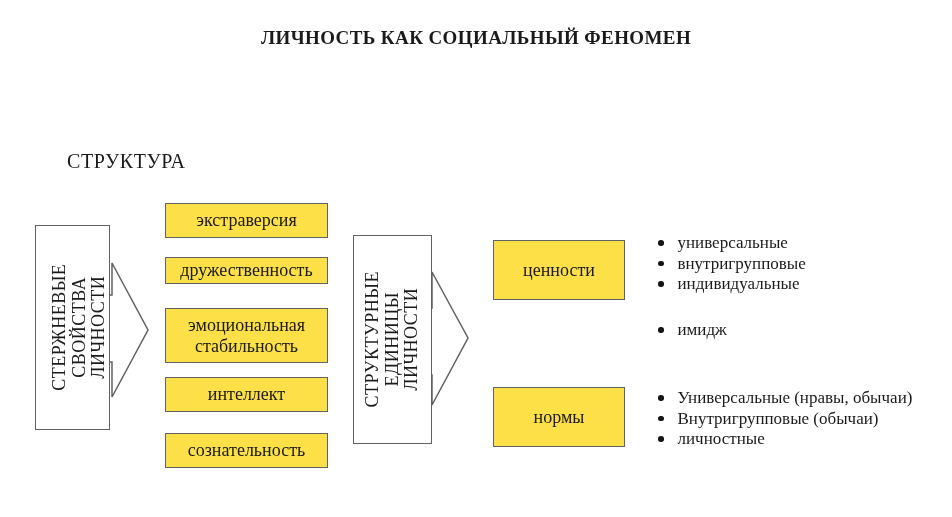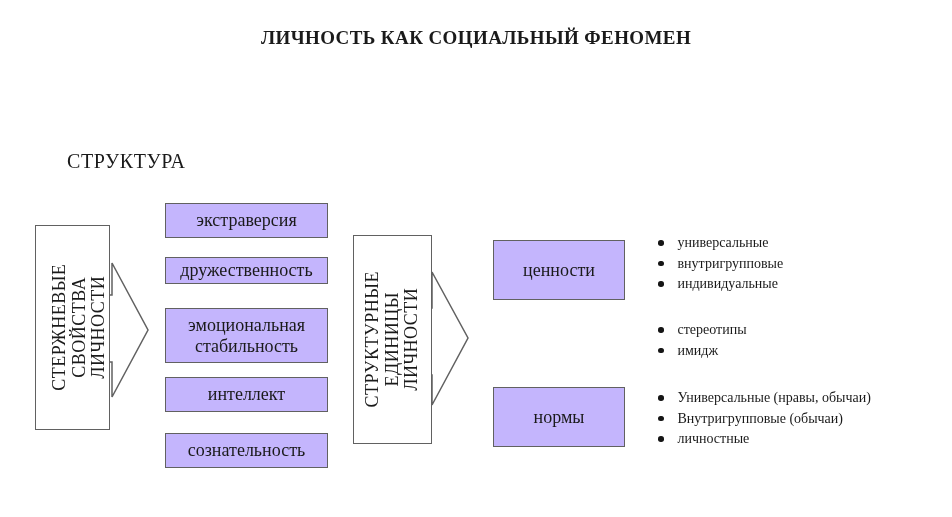--- a/index.html
+++ b/index.html
@@ -8,21 +8,21 @@
     font-family:"Liberation Serif","DejaVu Serif",serif;color:#1a1a1a;overflow:hidden;
   }
   .title{
     position:absolute;top:27px;left:0;width:100%;text-align:center;
     font-weight:bold;font-size:19px;letter-spacing:.4px;
   }
   .subtitle{
     position:absolute;left:67px;top:150px;font-size:20px;letter-spacing:.6px;
   }
   .box{
-    position:absolute;border:1.5px solid #616161;background:#c4b5fd;box-sizing:border-box;
+    position:absolute;border:1.5px solid #616161;background:#fde047;box-sizing:border-box;
     display:flex;align-items:center;justify-content:center;text-align:center;
     font-size:18px;line-height:21px;padding:12px 6px;
   }
   .trait{left:165px;width:163px;}
   .t0{top:203px;height:35px}
   .t1{top:257px;height:27px}
   .t2{top:308px;height:55px}
   .t3{top:377px;height:35px}
   .t4{top:433px;height:35px}
   .group{left:493px;width:132px;height:60px;}
@@ -41,21 +41,21 @@
   .v2{left:353px;top:235px;width:79px;height:209px;}
   .rot{
     transform:rotate(-90deg);text-align:center;font-size:18px;line-height:19.5px;
     letter-spacing:.5px;white-space:nowrap;
   }
   .v1 .rot{position:relative;top:0;left:7px;}
   .blist{position:absolute;left:658px;z-index:3;}
   .l0{top:233px}
   .l1{top:320px}
   .l2{top:388px}
-  .bitem{display:flex;align-items:flex-start;font-size:14px;line-height:20.5px;height:20.5px;white-space:nowrap;}
+  .bitem{display:flex;align-items:flex-start;font-size:17px;line-height:20.5px;height:20.5px;white-space:nowrap;}
   .dot{width:5.5px;height:5.5px;border-radius:50%;background:#151515;margin:7.2px 14px 0 0;flex:none;}
 </style>
 </head>
 <body>
 
 <div class="canvas">
 
   <div class="title">ЛИЧНОСТЬ КАК СОЦИАЛЬНЫЙ ФЕНОМЕН</div>
   <div class="subtitle">СТРУКТУРА</div>
 
@@ -117,24 +117,20 @@
     </div>
     <div class="bitem">
       <span class="dot"></span>
       <span>индивидуальные</span>
     </div>
   </div>
 
   <div class="blist l1">
     <div class="bitem">
       <span class="dot"></span>
-      <span>стереотипы</span>
-    </div>
-    <div class="bitem">
-      <span class="dot"></span>
       <span>имидж</span>
     </div>
   </div>
 
   <div class="blist l2">
     <div class="bitem">
       <span class="dot"></span>
       <span>Универсальные (нравы, обычаи)</span>
     </div>
     <div class="bitem">

